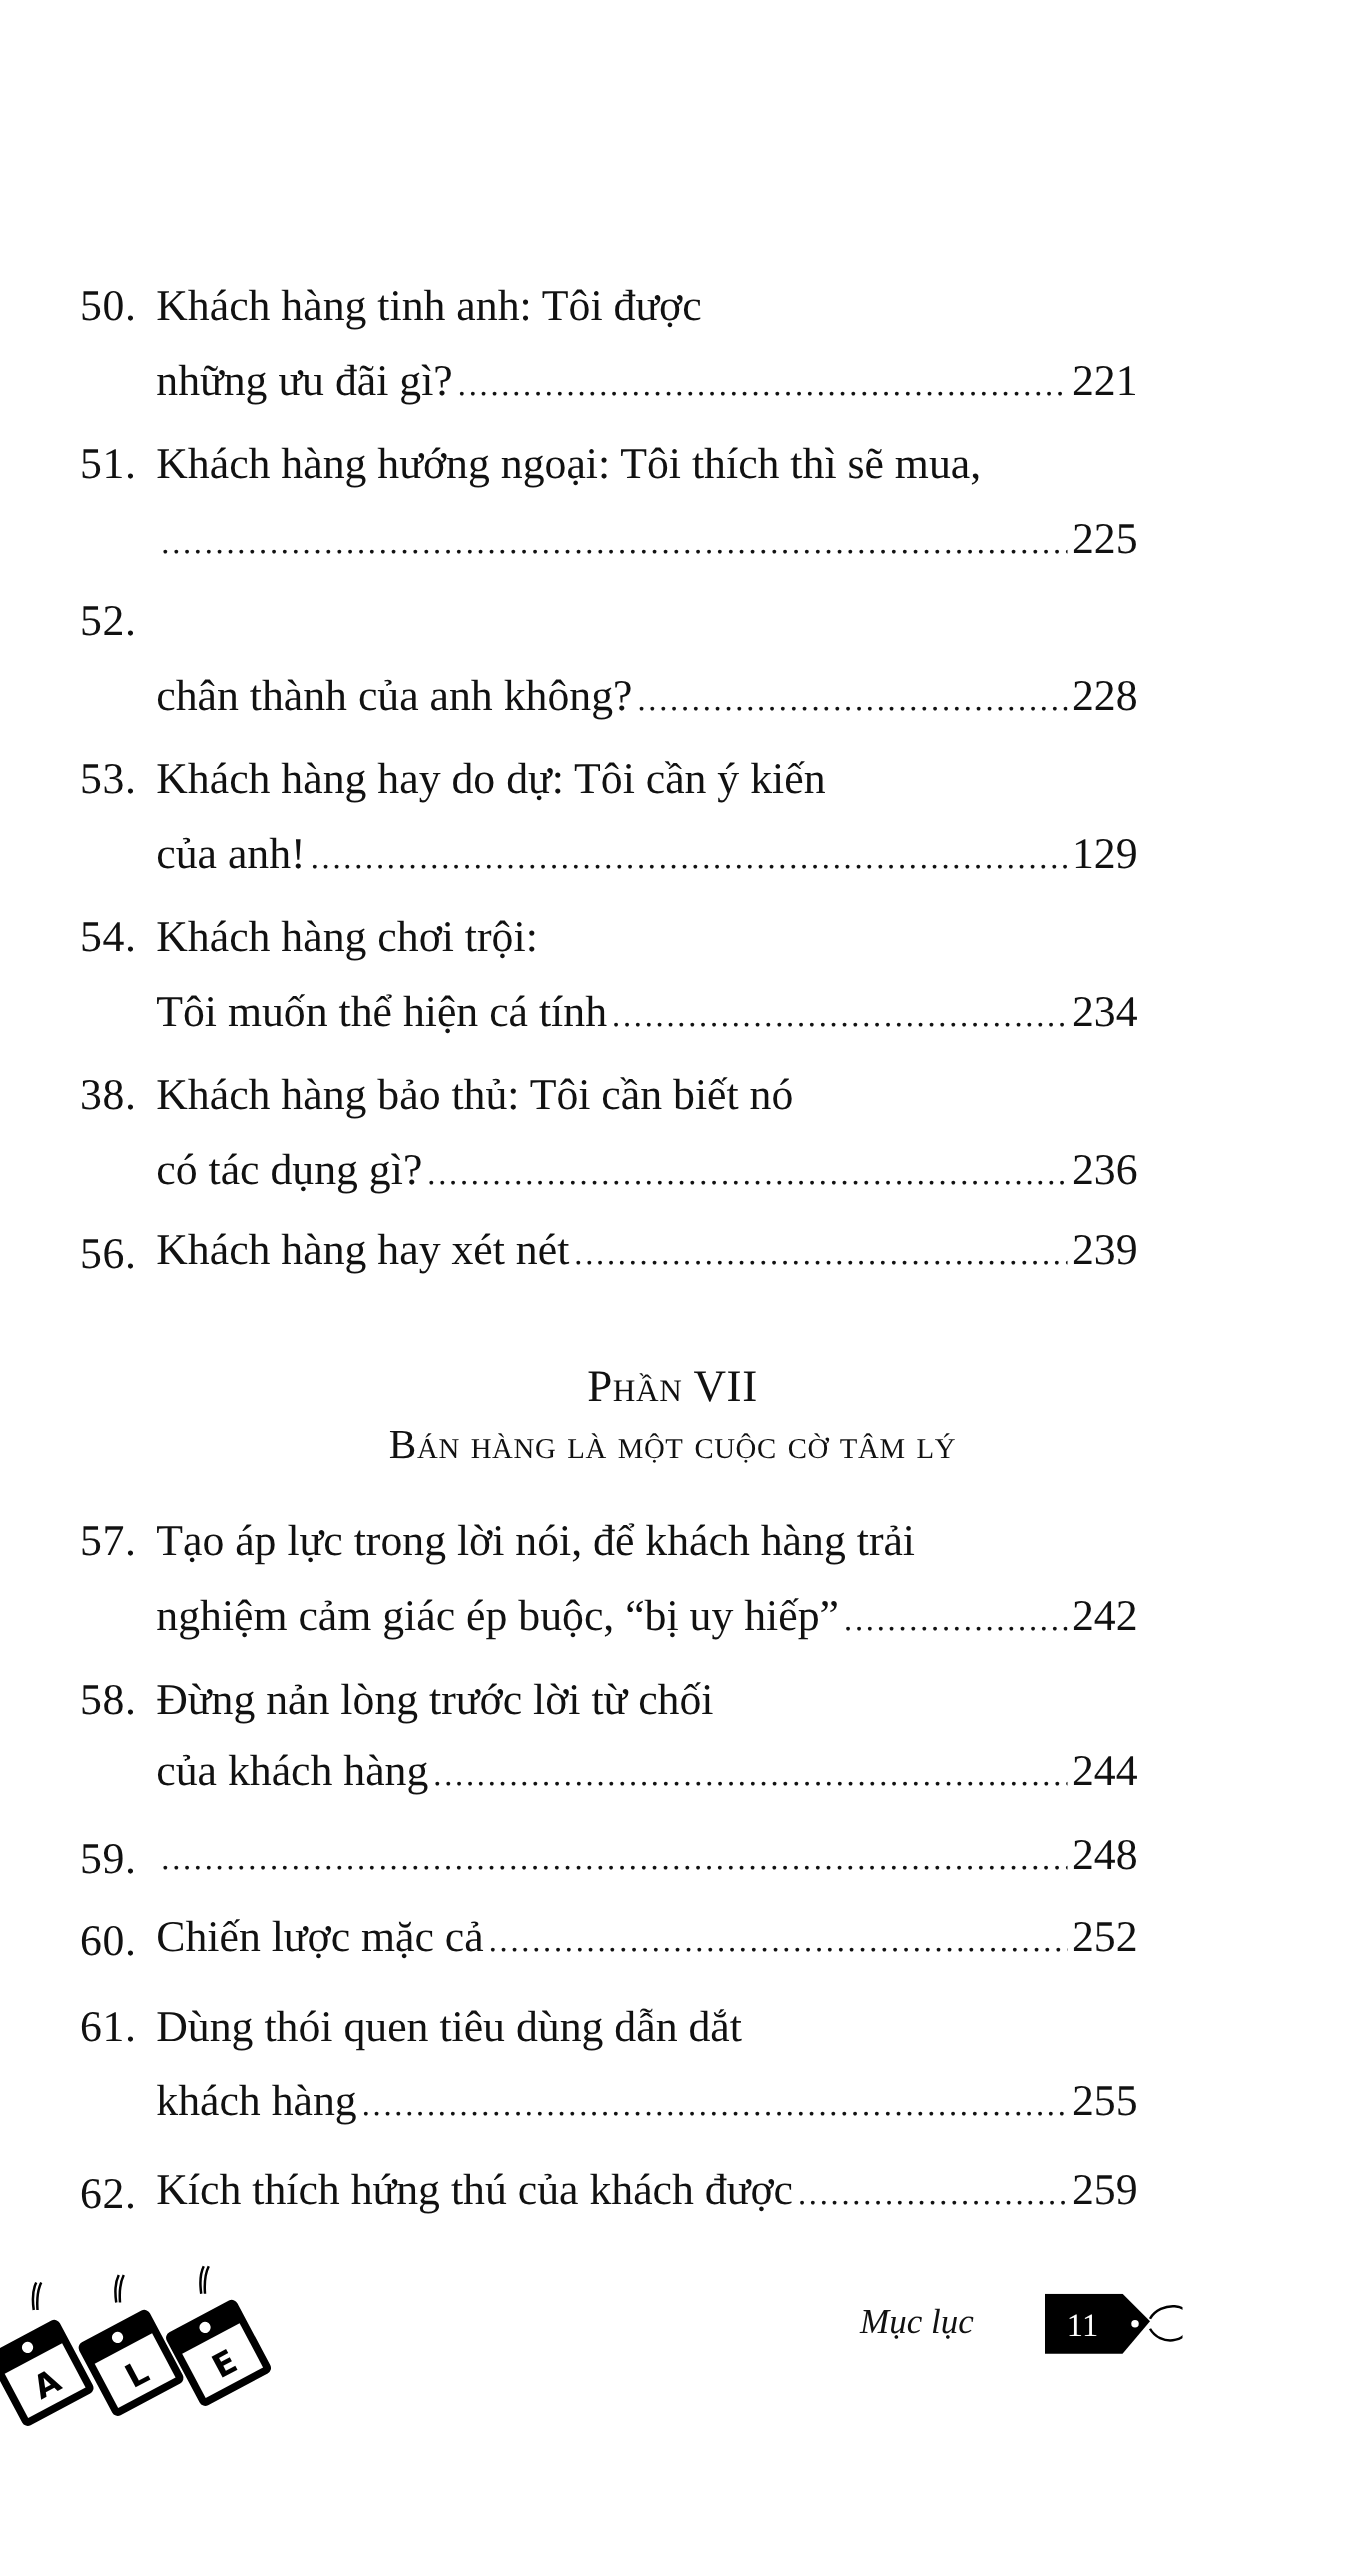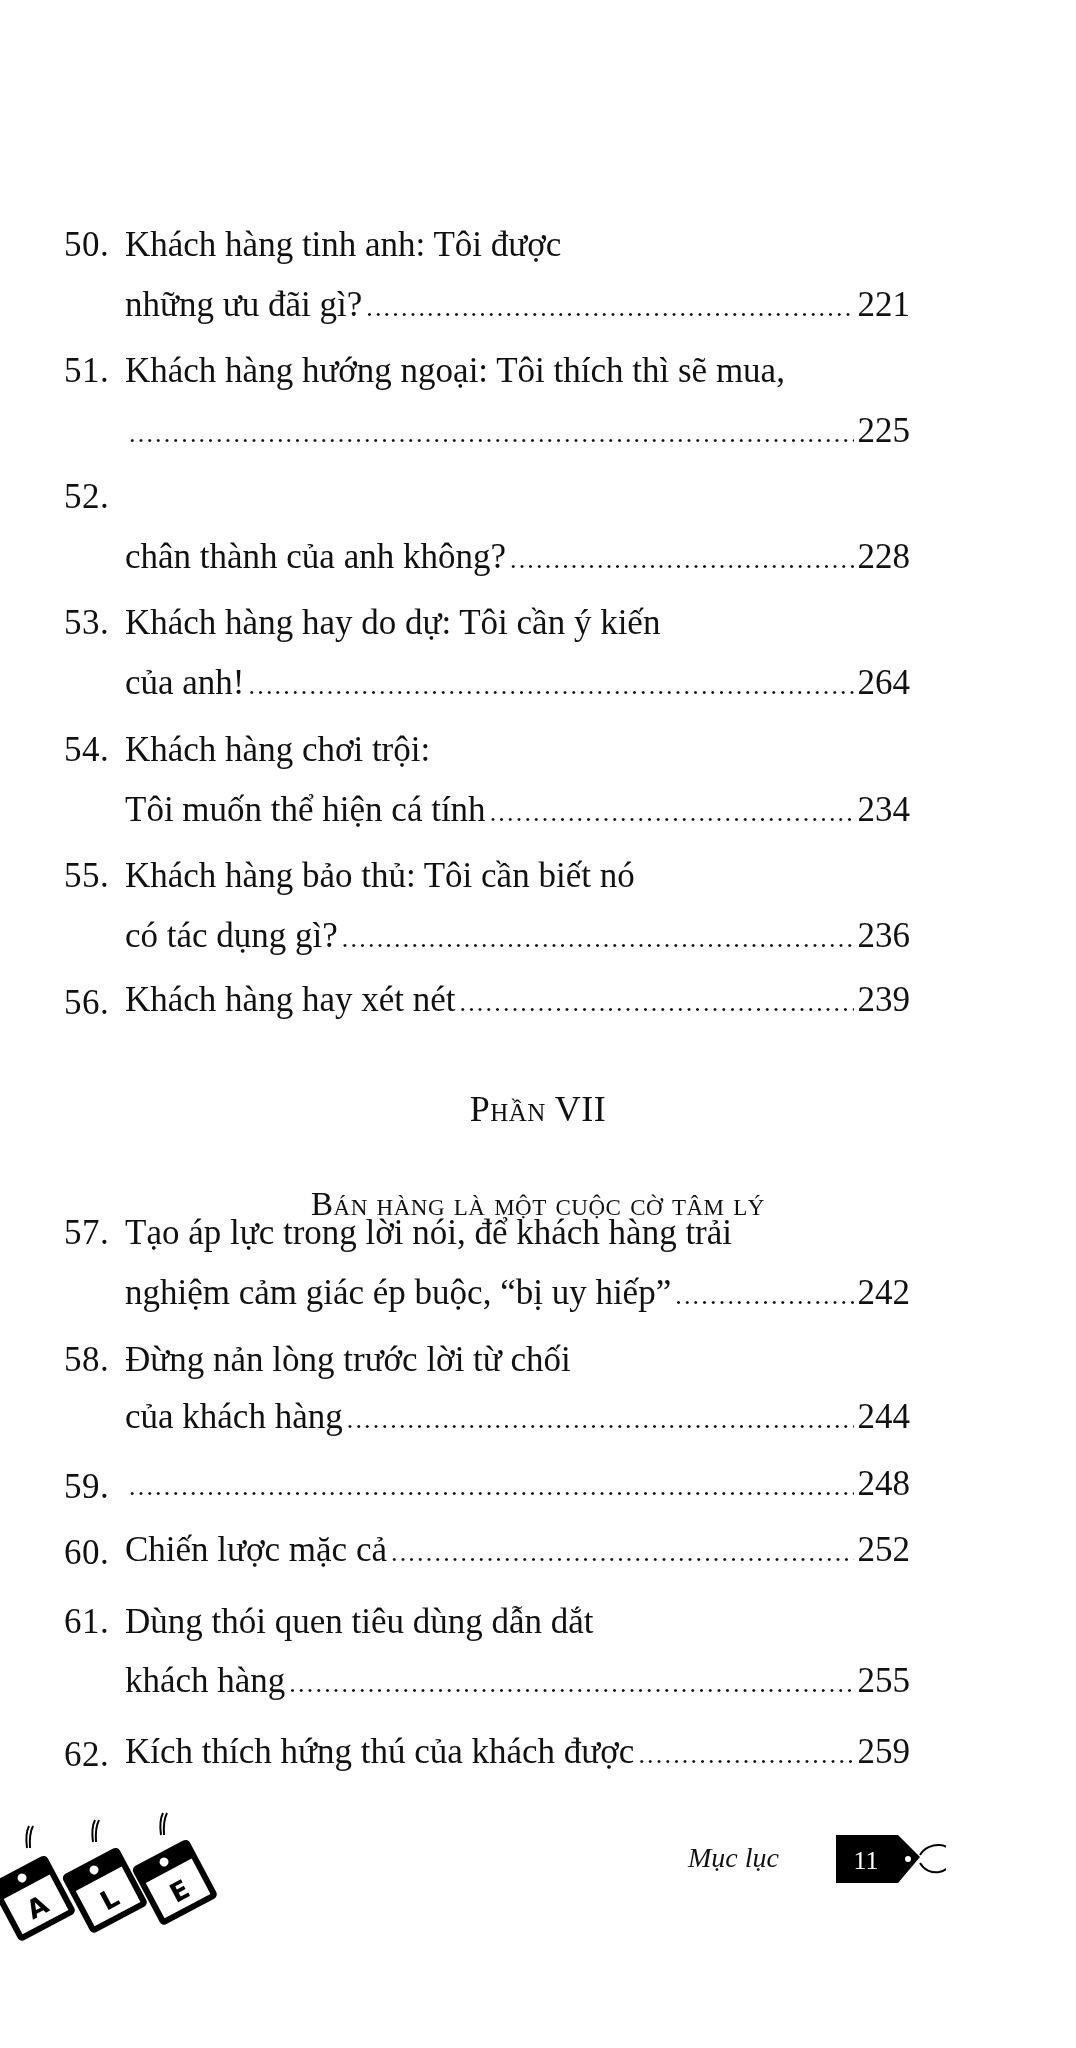--- a/index.html
+++ b/index.html
@@ -63,40 +63,40 @@
 <div class="line" style="top:598px">
   <span class="num">53.</span>
   <div class="row">
       <span class="txt">Khách hàng hay do dự: Tôi cần ý kiến</span>
     </div>
 </div>
 <div class="line" style="top:661px">
   <div class="row">
     <span class="txt">của anh!</span>
     <span class="leader"></span>
-    <span class="pg">264</span>
+    <span class="pg">129</span>
   </div>
 </div>
 
 <div class="line" style="top:725px">
   <span class="num">54.</span>
   <div class="row">
       <span class="txt">Khách hàng chơi trội:</span>
     </div>
 </div>
 <div class="line" style="top:788px">
   <div class="row">
     <span class="txt">Tôi muốn thể hiện cá tính</span>
     <span class="leader"></span>
     <span class="pg">234</span>
   </div>
 </div>
 
 <div class="line" style="top:851px">
-  <span class="num">55.</span>
+  <span class="num">38.</span>
   <div class="row">
       <span class="txt">Khách hàng bảo thủ: Tôi cần biết nó</span>
     </div>
 </div>
 <div class="line" style="top:914px">
   <div class="row">
     <span class="txt">có tác dụng gì?</span>
     <span class="leader"></span>
     <span class="pg">236</span>
   </div>
@@ -105,21 +105,21 @@
 <div class="line" style="top:978px">
   <span class="num">56.</span>
   <div class="row">
     <span class="txt">Khách hàng hay xét nét</span>
     <span class="leader"></span>
     <span class="pg">239</span>
   </div>
 </div>
 
 <div class="section sec-title" style="top:1087px; line-height:44px;">Phần VII</div>
-<div class="section sec-sub" style="top:1134px; line-height:44px;margin-top:48px;">Bán hàng là một cuộc cờ tâm lý</div>
+<div class="section sec-sub" style="top:1134px; line-height:44px;">Bán hàng là một cuộc cờ tâm lý</div>
 
 <div class="line" style="top:1208px">
   <span class="num">57.</span>
   <div class="row">
       <span class="txt">Tạo áp lực trong lời nói, để khách hàng trải</span>
     </div>
 </div>
 <div class="line" style="top:1271px">
   <div class="row">
     <span class="txt">nghiệm cảm giác ép buộc, “bị uy hiếp”</span>

